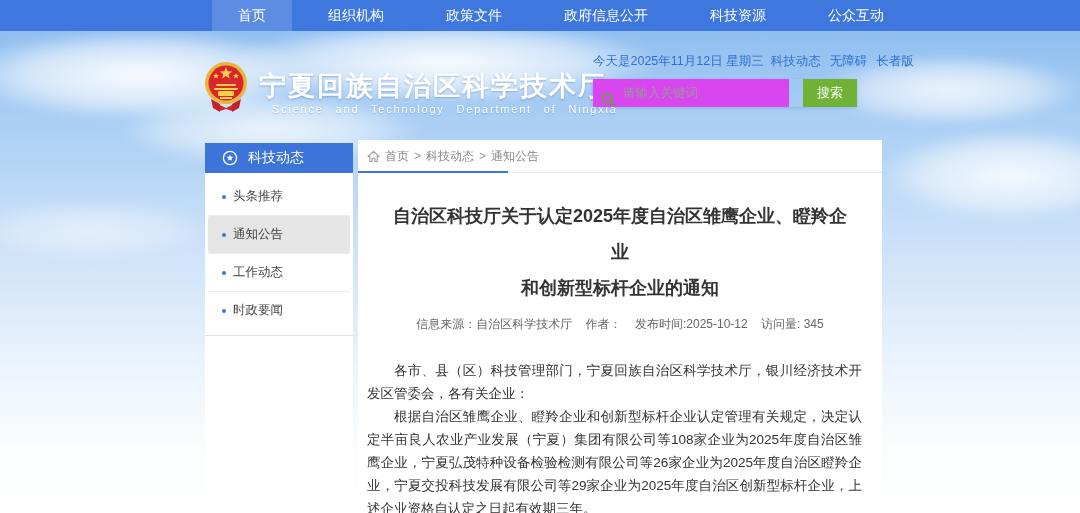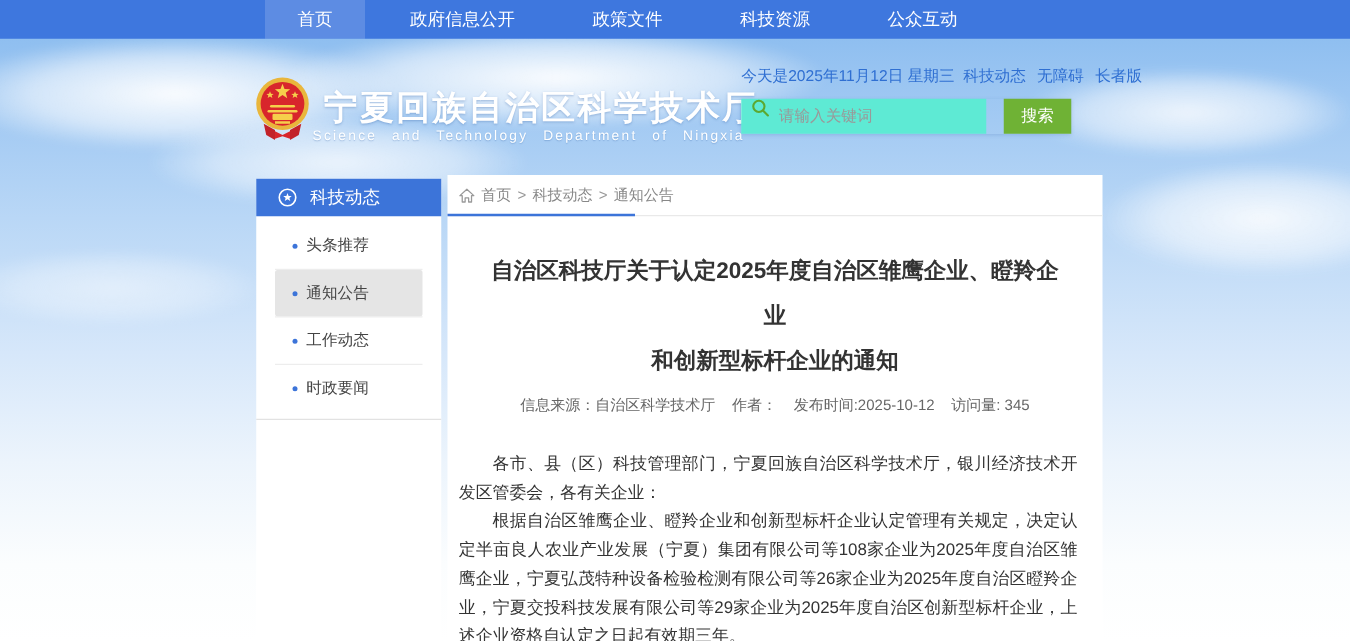--- a/index.html
+++ b/index.html
@@ -23,40 +23,40 @@
   .topnav { position:absolute; top:0; left:0; right:0; height:31px; background:#3e77de; z-index:5; }
   .topnav ul { list-style:none; display:flex; margin-left:212px; gap:10px; height:31px; }
   .topnav li { color:#fff; font-size:14px; line-height:31px; padding:0 26px; cursor:pointer; white-space:nowrap; }
   .topnav li.active { background:rgba(255,255,255,.16); }
 
   
   .masthead { position:absolute; top:31px; left:0; right:0; height:112px; z-index:4; }
   .emblem { position:absolute; left:203px; top:30px; width:46px; height:52px; cursor:pointer; }
   .site-title { position:absolute; left:259px; top:37px; color:#fff; font-size:27px; font-weight:bold;
     letter-spacing:2px; text-shadow:0 1px 2px rgba(40,90,160,.35); white-space:nowrap; }
-  .site-subtitle { position:absolute; left:250px; top:72px; color:#fff; font-size:11px;
+  .site-subtitle { position:absolute; left:272px; top:72px; color:#fff; font-size:11px;
     letter-spacing:1.8px; word-spacing:7px; text-shadow:0 1px 1px rgba(40,90,160,.3); white-space:nowrap; }
 
   .head-right { position:absolute; left:593px; top:22px; width:290px; }
   .date-row { display:flex; align-items:center; font-size:12.5px; color:#2f6fd2; white-space:nowrap; }
   .date-text { margin-right:7px; }
   .quick-link { margin-right:9px; cursor:pointer; }
   .quick-link:last-child { margin-right:16px; }
   .search-row { margin-top:9px; display:flex; width:264px; height:28px; box-shadow:0 1px 3px rgba(60,110,180,.25); }
-  .search-box { flex:1; background:#5eead4; display:flex; align-items:flex-start; padding-left:8px; }
+  .search-box { flex:1; background:#d946ef; display:flex; align-items:flex-end; padding-left:8px; }
   .search-box svg { flex:0 0 auto; }
   .search-input { border:none; outline:none; flex:1; height:100%; font-size:12.5px; color:#333; padding-left:7px; background:transparent; font-family:inherit; }
   .search-input::placeholder { color:#999; }
   .search-btn { width:54px; height:28px; background:#6fb235; color:#fff; border:none; font-size:13px; cursor:pointer; font-family:inherit;margin-left:14px; }
 
   
   .sidebar { position:absolute; left:205px; top:143px; width:148px; bottom:0; background:#fff; z-index:3; }
   .sidebar-head { height:30px; background:#3c74d9; color:#fff; font-size:14px; display:flex; align-items:center; padding-left:17px; }
   .sidebar-head .ico { display:inline-flex; margin-right:10px; }
-  .sidebar-menu { border-bottom:1px solid #e2e2e2; padding:5px 12px 6px; }
+  .sidebar-menu { border-bottom:1px solid #e2e2e2; padding:5px 0 6px; }
   .side-item { position:relative; height:37px; display:flex; align-items:center; padding-left:17px;
     font-size:12.5px; color:#444; cursor:pointer; }
   .side-item .dot { width:4px; height:4px; background:#3c74d9; border-radius:50%; margin-right:7px; flex:0 0 auto; }
   .side-item.selected { background:#e5e5e5; border-radius:2px; margin:0 3px; padding-left:14px; }
   .side-divider { height:1px; background:#ededed; margin:0 3px; }
 
   
   .content { position:absolute; left:358px; top:140px; width:524px; bottom:0; background:#fff; z-index:3; }
   .breadcrumb { position:relative; height:33px; display:flex; align-items:center; padding-left:9px;
     font-size:12px; color:#888; border-bottom:1px solid #e9e9e9; }
@@ -80,22 +80,23 @@
   <div class="cloud c2"></div>
   <div class="cloud c3"></div>
   <div class="cloud c4"></div>
   <div class="cloud c5"></div>
   <div class="cloud c6"></div>
 </div>
 
 <div class="topnav">
   <ul>
     <li class="active">首页</li>
+    <li>组织机构</li>
+    <li>政策文件</li>
     <li>政府信息公开</li>
-    <li>政策文件</li>
     <li>科技资源</li>
     <li>公众互动</li>
   </ul>
 </div>
 
 <div class="masthead">
   <div class="emblem">
     <svg width="46" height="52" viewBox="0 0 46 52">
       <path d="M8 38 L17 43 L17 51 L10 47 Z" fill="#c2222a"></path>
       <path d="M38 38 L29 43 L29 51 L36 47 Z" fill="#c2222a"></path>

